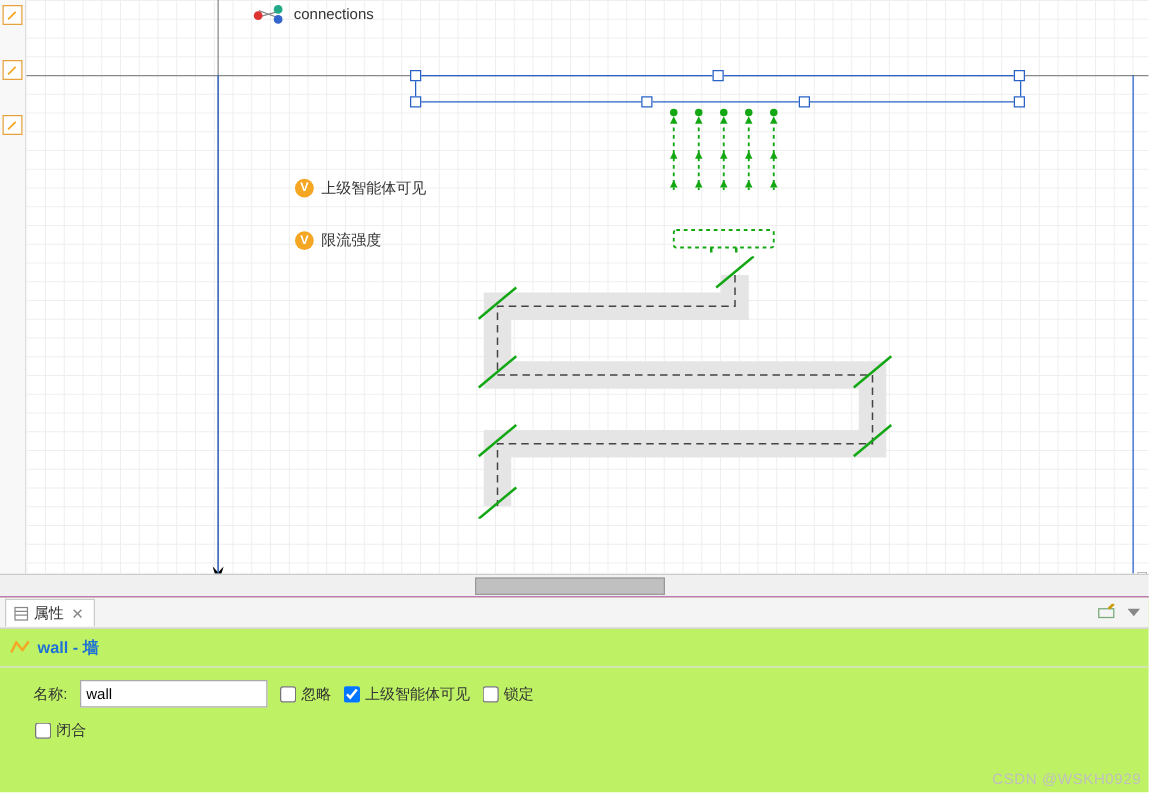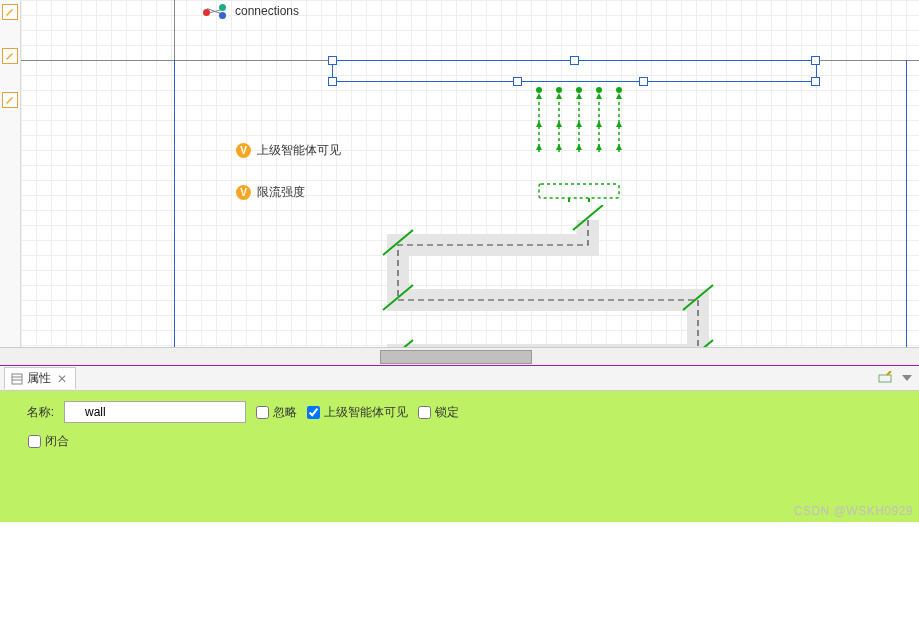--- a/index.html
+++ b/index.html
@@ -1,16 +1,16 @@
 <!DOCTYPE html>
 <html><head>
 <meta charset="utf-8">
 <style>
 html,body{margin:0;padding:0;font-family:"Microsoft YaHei","Segoe UI",Arial,sans-serif;font-size:12px;color:#333;background:#fff;overflow:hidden}
-.app{display:flex;flex-direction:column;width:919px;height:522px;position:relative}
+.app{display:flex;flex-direction:column;width:919px;height:634px;position:relative}
 .top{display:flex;flex:1;min-height:0}
 .left-tools{width:20px;background:#f8f8f8;border-right:1px solid #ddd;display:flex;flex-direction:column;align-items:center;padding-top:4px;gap:28px}
 .tool-btn{width:14px;height:14px;background:#fff;border:1px solid #e6a23c;display:flex;align-items:center;justify-content:center;cursor:pointer}
 .tool-btn svg{width:10px;height:10px}
 .canvas-wrap{flex:1;position:relative;overflow:hidden;background:#fff}
 .grid{position:absolute;inset:0;background-image:
   linear-gradient(to right,#eee 1px,transparent 1px),
   linear-gradient(to bottom,#eee 1px,transparent 1px);
   background-size:15px 15px}
 .axis-h{position:absolute;left:0;right:0;top:60px;height:1px;background:#888}
@@ -41,21 +41,21 @@
 .tab .x{color:#888;cursor:pointer;padding:0 2px}
 .tab-icon{width:12px;height:12px}
 .spacer{flex:1}
 .panel-actions{display:flex;gap:6px;align-items:center}
 .pa-btn{width:16px;height:16px;display:flex;align-items:center;justify-content:center;cursor:pointer}
 .panel-title{display:flex;align-items:center;gap:6px;padding:6px 8px;color:#1e6fd6;font-weight:bold;font-size:13px;border-bottom:1px solid #ddd}
 .panel-title .wicon{width:16px;height:12px;color:#f5a623}
 .panel-body{padding:10px 12px;display:flex;flex-direction:column;gap:10px}
 .form-row{display:flex;align-items:center;gap:10px}
 .form-row label.lbl{width:42px;text-align:right;color:#333}
-.txt{border:1px solid #aaa;height:20px;padding:0 20px;width:140px;font-size:12px}
+.txt{border:1px solid #aaa;height:20px;padding:0 4px;width:140px;font-size:12px}
 .chk{display:flex;align-items:center;gap:4px;font-size:12px}
 .chk input{margin:0}
 .toggle-wrap{display:flex;align-items:center;gap:6px;border:2px solid #d12; padding:2px 6px}
 .toggle{width:24px;height:12px;border:1px solid #888;border-radius:7px;position:relative;background:#fff;cursor:pointer}
 .toggle .knob{position:absolute;left:1px;top:1px;width:9px;height:9px;border-radius:50%;background:#bbb}
 .watermark{position:absolute;right:6px;bottom:4px;color:#bfbfbf;font-size:12px;letter-spacing:.5px;pointer-events:none}
 </style>
 </head>
 <body>
 
@@ -201,20 +201,26 @@
             </svg>
         </div>
         <div class="pa-btn">
           <svg width="10" height="10" viewBox="0 0 10 10">
               <path d="M0 2 L5 8 L10 2 Z" fill="#888"></path>
             </svg>
         </div>
       </div>
     </div>
 
+    <div class="panel-title">
+      <svg class="wicon" viewBox="0 0 16 12">
+          <path d="M1 10 L5 2 L10 8 L15 1" fill="none" stroke="#f5a623" stroke-width="2"></path>
+        </svg>
+      <span>wall - 墙</span>
+    </div>
 
     <div class="panel-body">
       <div class="form-row">
         <label class="lbl">名称:</label>
         <input class="txt" value="wall" style="">
         <label class="chk">
             <input type="checkbox" style="">
             <span>忽略</span>
           </label>
         <label class="chk">

